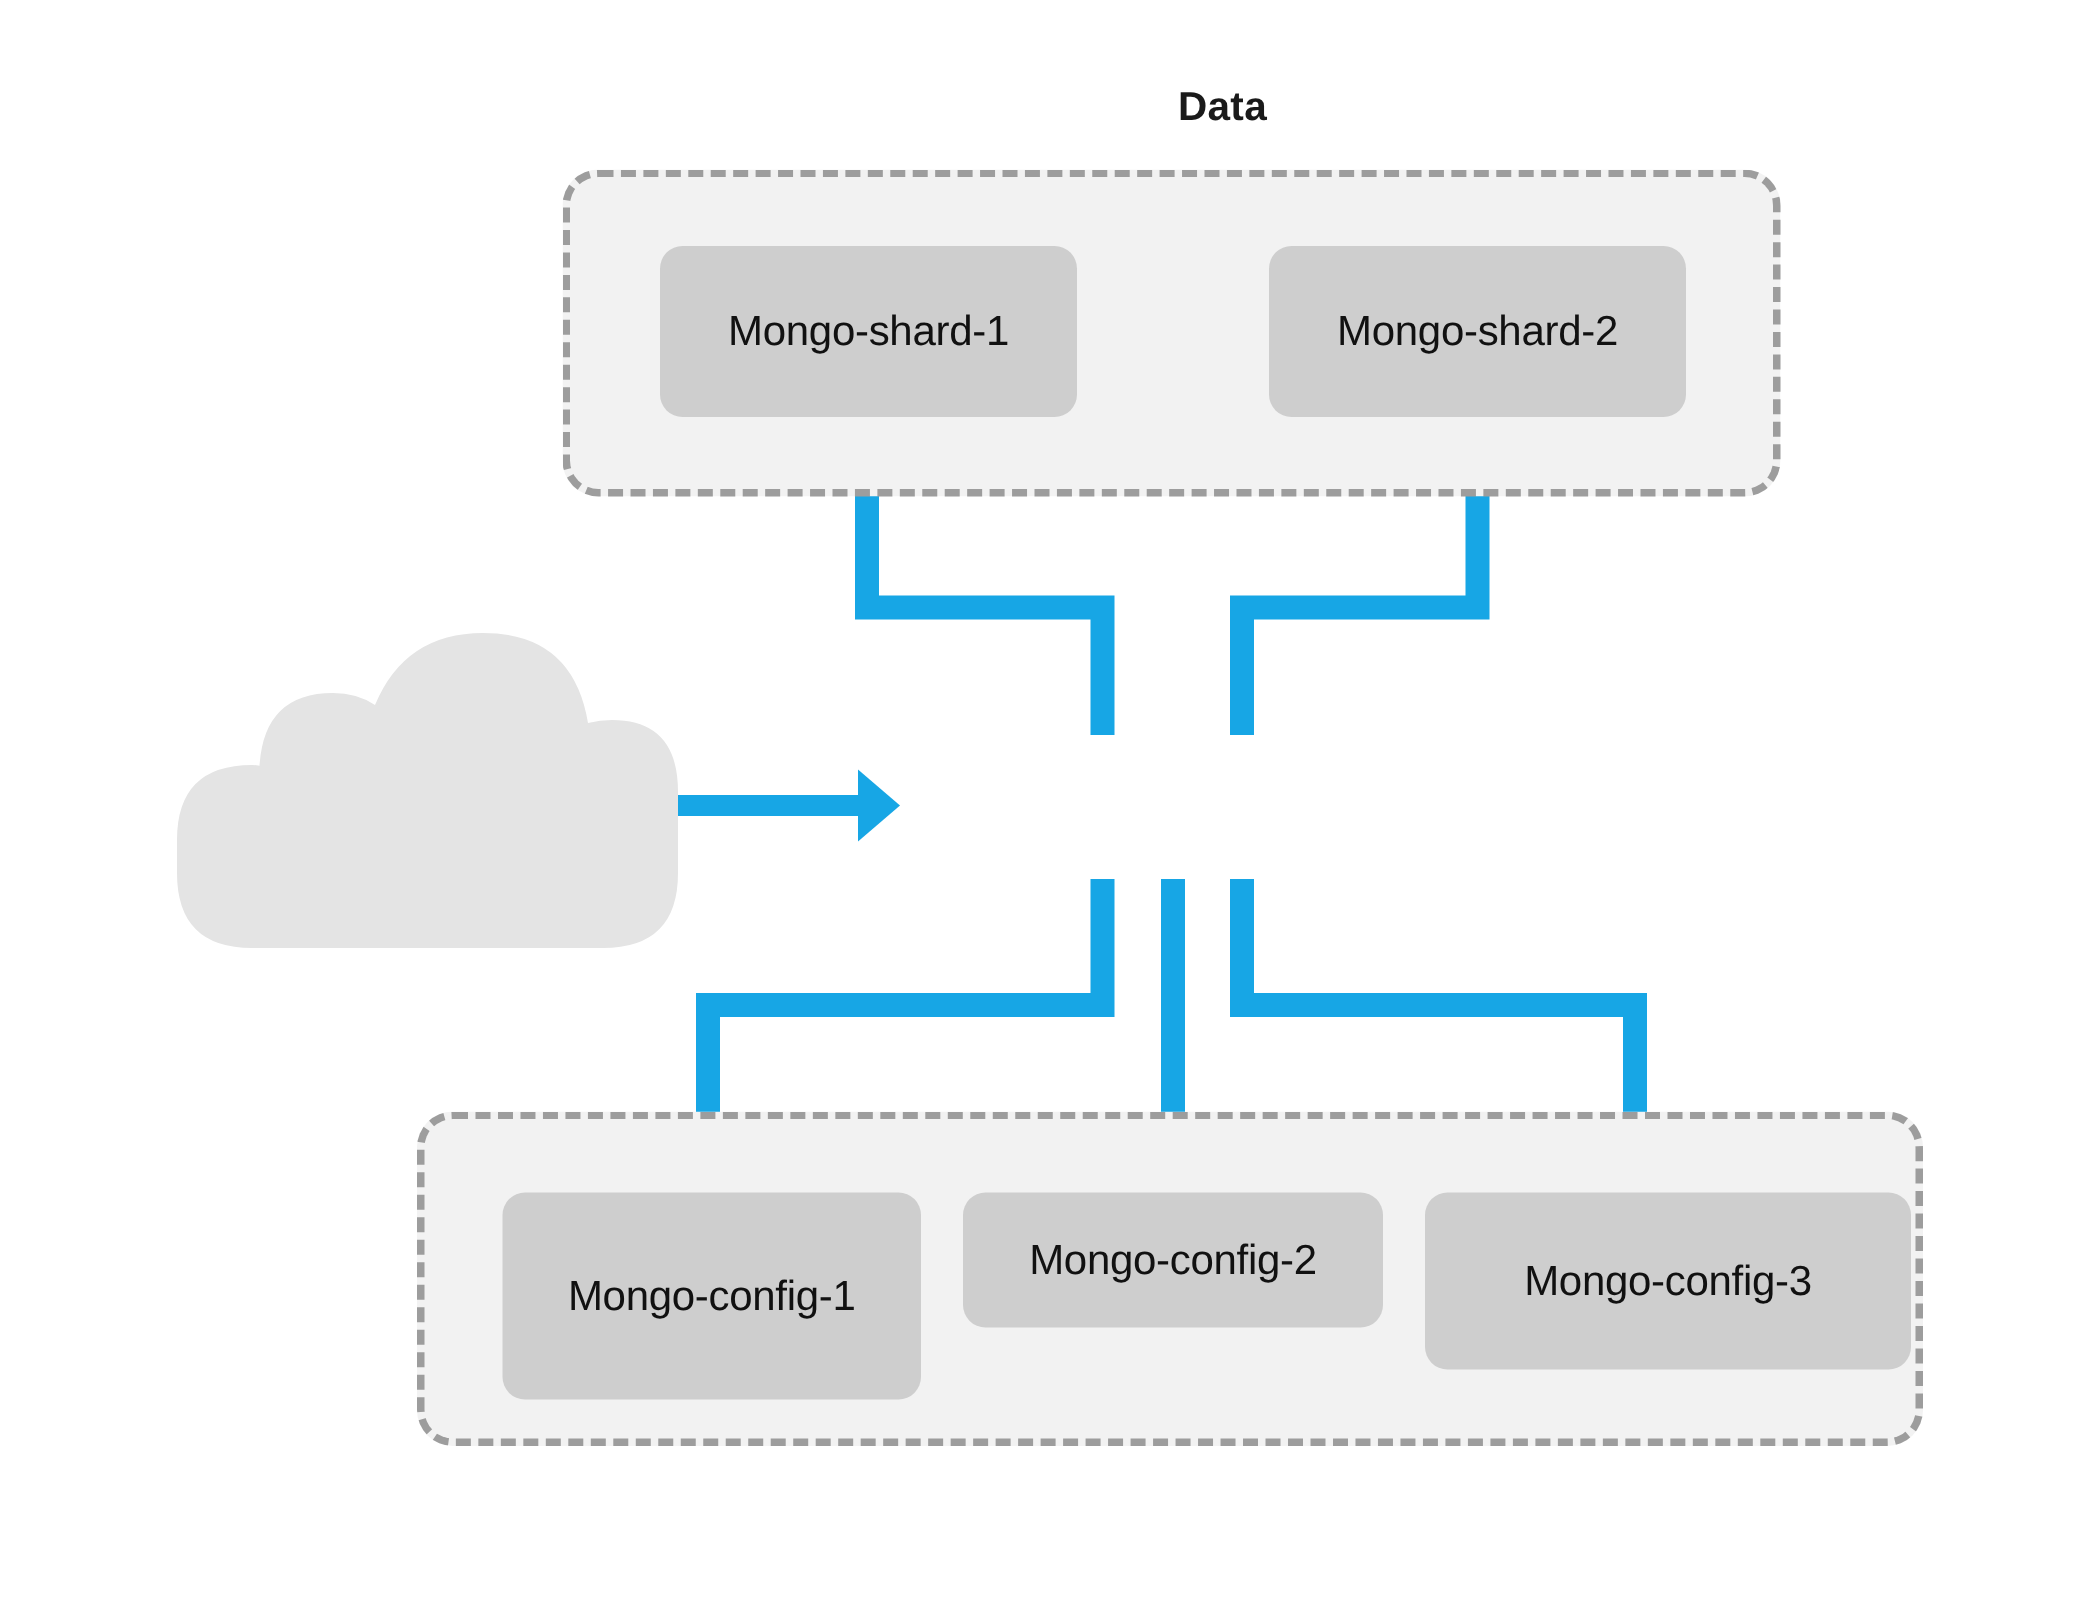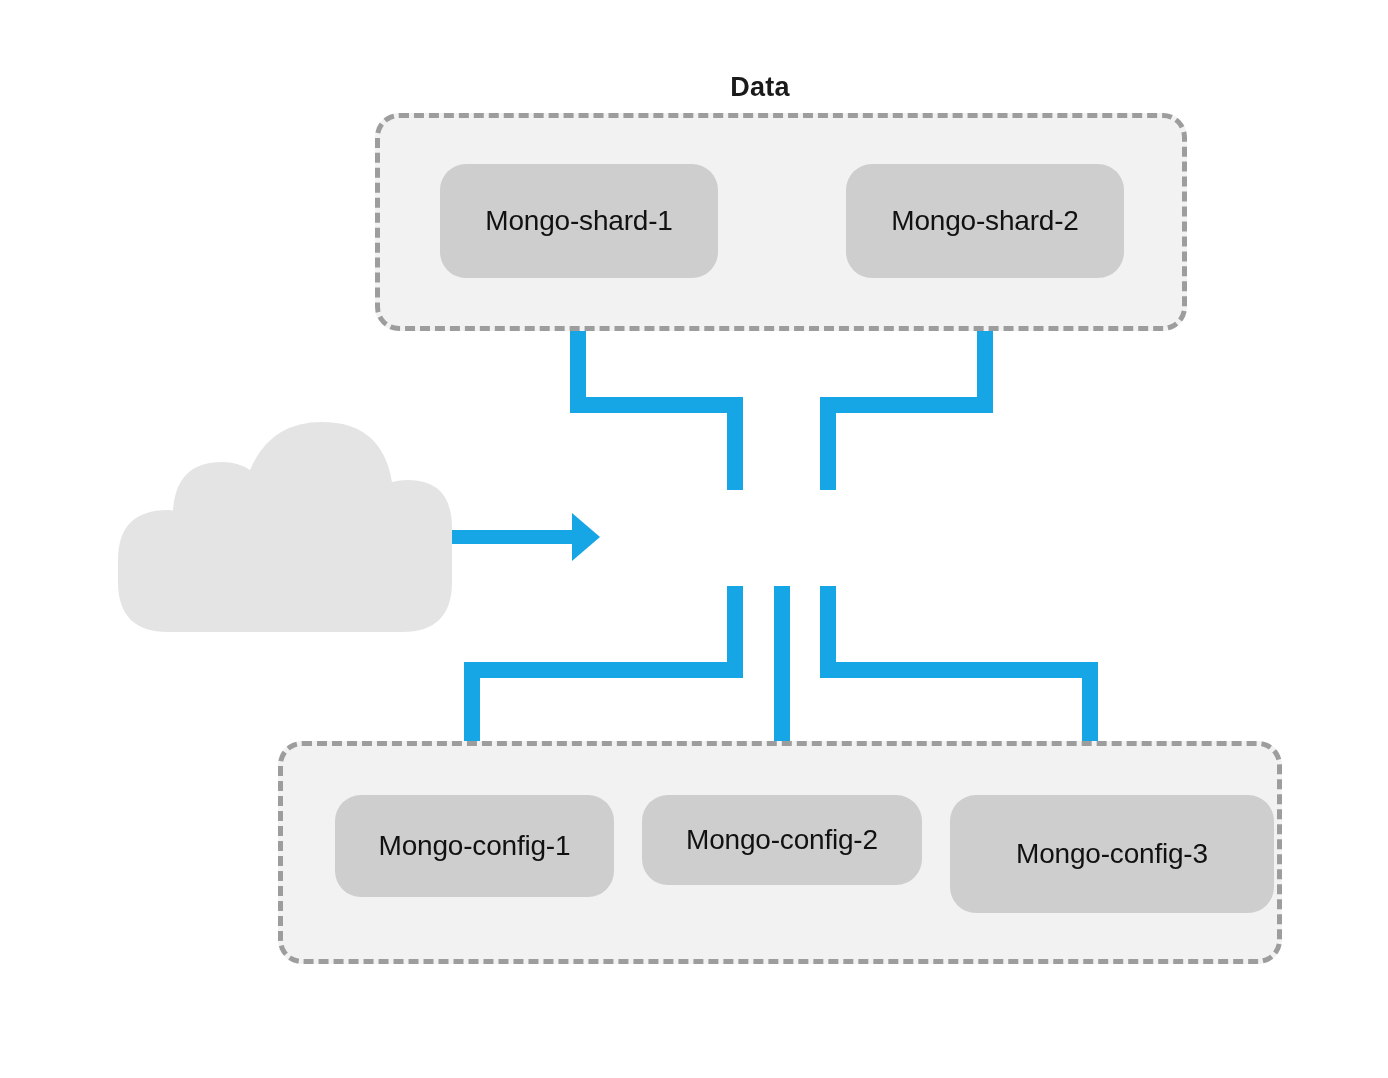--- a/index.html
+++ b/index.html
@@ -38,21 +38,21 @@
     font-size: 27px;
     font-weight: 700;
     color: #1a1a1a;
     text-align: center;
     white-space: nowrap;
     letter-spacing: 0.2px;
   }
   .node-box {
     position: absolute;
     background: #CECECE;
-    border-radius: 26px;
+    border-radius: 15px;
     box-sizing: border-box;
     display: flex;
     align-items: center;
     justify-content: center;
     color: #111111;
     font-size: 28px;
     font-weight: 400;
     white-space: nowrap;
     letter-spacing: -0.2px;
   }
@@ -86,21 +86,21 @@
 
       <path d="M 828 586 L 828 670 L 1090 670 L 1090 802"></path>
     </g>
 
     <g>
       <line x1="424" y1="537" x2="572" y2="537" stroke="#17A6E5" stroke-width="14"></line>
       <polygon points="572,513 600,537 572,561" fill="#17A6E5"></polygon>
     </g>
   </svg>
 
-  <div class="group-label" style="left:610px; top:56px; width:300px;margin-top:16px;">Data</div>
+  <div class="group-label" style="left:665px; top:56px; width:300px;">Data</div>
 
   <div class="group-box" style="left:375px; top:113px; width:812px; height:218px;"></div>
 
   <div class="node-box" style="left:440px; top:164px; width:278px; height:114px;">Mongo-shard-1</div>
 
   <div class="node-box" style="left:846px; top:164px; width:278px; height:114px;">Mongo-shard-2</div>
 
   <svg class="cloud" style="left:110px; top:418px;" width="350" height="214" viewBox="0 0 350 214">
     <path d="M 58 214
              Q 8 214 8 164
@@ -114,20 +114,20 @@
              Q 290 62 298 62
              Q 342 62 342 110
              L 342 164
              Q 342 214 292 214
              Z" fill="#E4E4E4"></path>
   </svg>
 
 
   <div class="group-box" style="left:278px; top:741px; width:1004px; height:223px;"></div>
 
-  <div class="node-box" style="left:335px; top:795px; width:279px; height:102px;">Mongo-config-1</div>
+  <div class="node-box" style="left:335px; top:795px; width:279px; height:138px;">Mongo-config-1</div>
 
   <div class="node-box" style="left:642px; top:795px; width:280px; height:90px;text-align:center;">Mongo-config-2</div>
 
   <div class="node-box" style="left:950px; top:795px; width:324px; height:118px;">Mongo-config-3</div>
 
 
 </div>
 
 </body></html>

